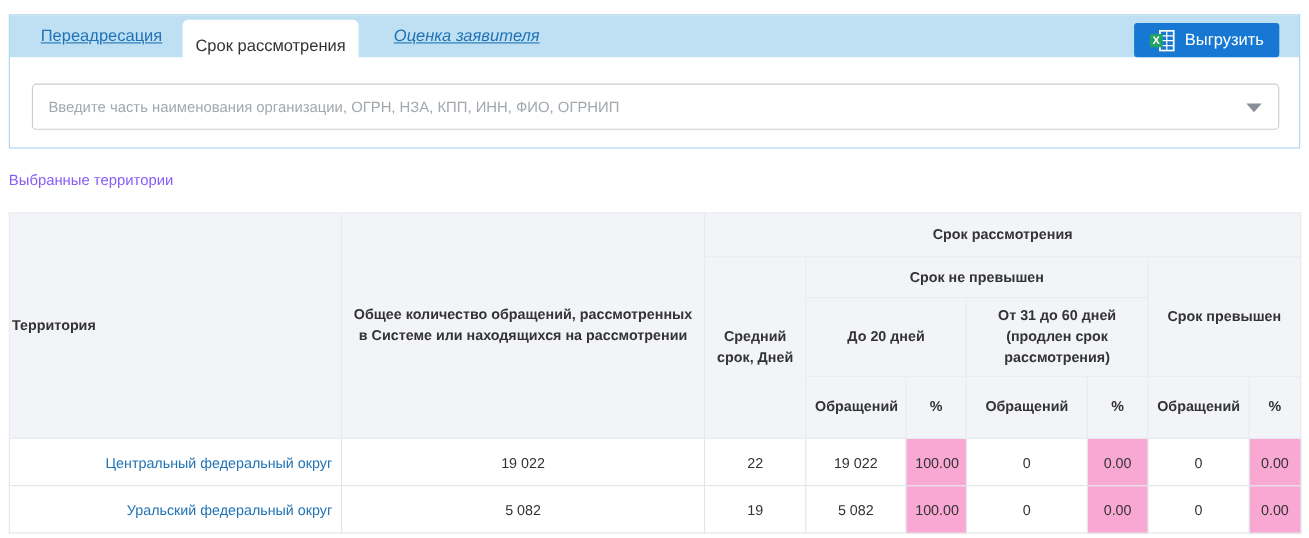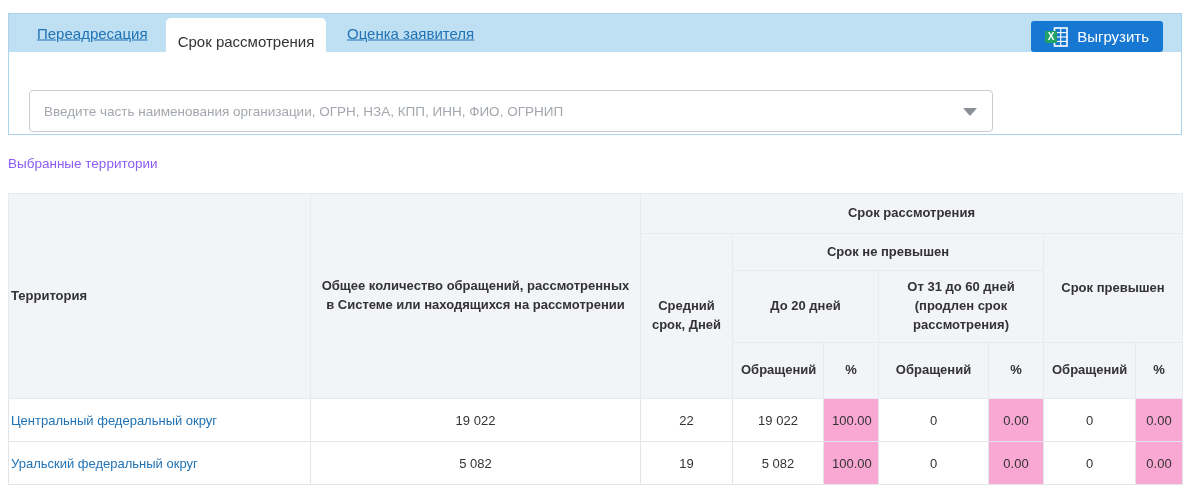--- a/index.html
+++ b/index.html
@@ -5,49 +5,49 @@
   * { box-sizing: border-box; margin: 0; padding: 0; }
   html, body { width: 1190px; height: 489px; background: #fff;
     font-family: "Liberation Sans", sans-serif; color: #333; position: relative; }
 
   .filter-panel { position: absolute; left: 8px; top: 13px; width: 1174px; height: 122px;
     border: 1px solid #abd3ec; background: #fff; }
   .tab-bar { position: relative; height: 38px; background: #bfe0f3; }
   .tab-link { position: absolute; top: 50%; transform: translateY(-50%);
     color: #2173b5; text-decoration: underline; font-size: 15px; cursor: pointer; white-space: nowrap; }
   .tab-link.l1 { left: 28px; }
-  .tab-link.l2 { left: 338px; }
+  .tab-link.l2 { left: 349px; font-style: italic; }
   .tab-active { position: absolute; left: 157px; top: 4px; width: 160px; height: 46px;
     background: #fff; border-radius: 5px 5px 0 0; display: flex; align-items: center;
     justify-content: center; font-size: 15px; color: #333; cursor: default; }
   .export-btn { position: absolute; right: 18px; top: 7px; height: 31px; padding: 0 14px;
     background: #1678d2; border: none; border-radius: 3px; color: #fff; font-size: 15px;
     font-family: "Liberation Sans", sans-serif; display: flex; align-items: center; gap: 8px; cursor: pointer; }
   .xls-icon { display: inline-flex; }
 
-  .search-row { position: absolute; left: 20px; top: 76px; width: 964px; }
+  .search-row { position: absolute; left: 20px; top: 62px; width: 1134px; }
   .search-select { position: relative; width: 100%; height: 42px; background: #fff;
     border: 1px solid #c9cdd2; border-radius: 4px; display: flex; align-items: center;
     padding: 0 36px 0 14px; cursor: pointer; }
   .placeholder { color: #a2a8ae; font-size: 13.5px; white-space: nowrap; overflow: hidden; }
   .caret { position: absolute; right: 15px; top: 50%; margin-top: -3px; width: 0; height: 0;
     border-left: 7px solid transparent; border-right: 7px solid transparent;
     border-top: 8px solid #8a9097; }
 
   .section-label { position: absolute; left: 8px; top: 156px; font-size: 13.5px; color: #8b5cf6; }
 
   table.report { position: absolute; left: 8px; top: 193px; width: 1174px;
     border-collapse: collapse; table-layout: fixed; }
   .report th { background: #f2f4f7; border: 1px solid #e7ebef; font-size: 13px;
     font-weight: bold; color: #333; text-align: center; padding: 4px 8px; line-height: 1.45; }
   .report th.terr-h { text-align: left; padding-left: 2px; }
   .report td { background: #fff; border: 1px solid #e2e6ea; font-size: 13px; color: #333;
     text-align: center; padding: 4px 8px; }
   .report td.pct { background: #f9a8d4; }
-  .report td.terr { text-align: left; padding-left: 2px; }
+  .report td.terr { text-align: right; padding-left: 2px; }
   .terr-link { color: #2173b5; text-decoration: none; cursor: pointer; }
   tr.hr1 { height: 40px; } tr.hr2 { height: 37px; } tr.hr3 { height: 72px; } tr.hr4 { height: 56px; }
   tr.data-row { height: 43px; }
 </style>
 </head>
 <body>
 
 <div class="filter-panel">
   <div class="tab-bar">
     <a class="tab-link l1">Переадресация</a>

